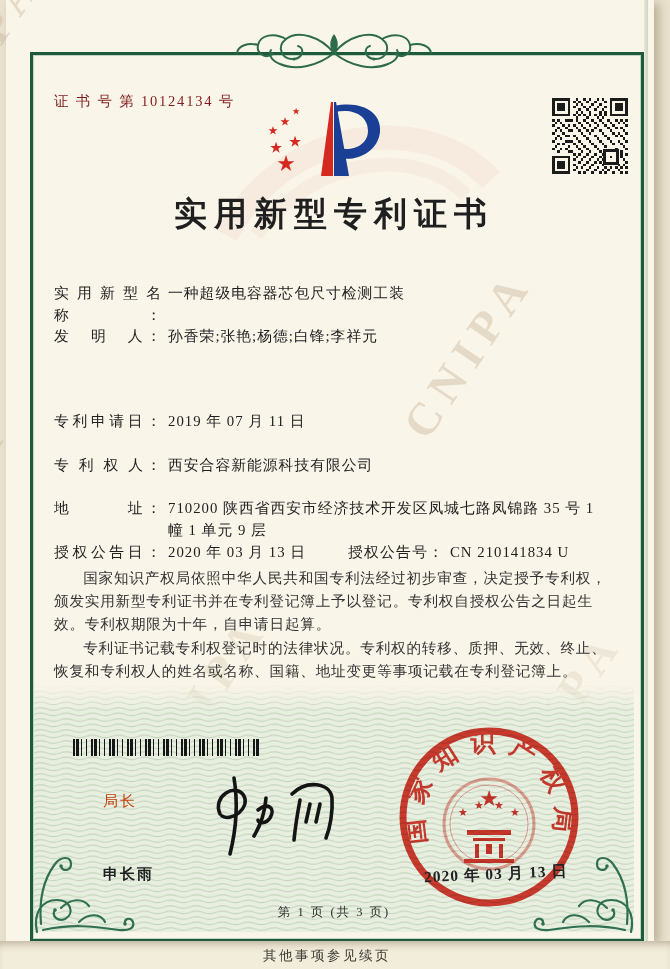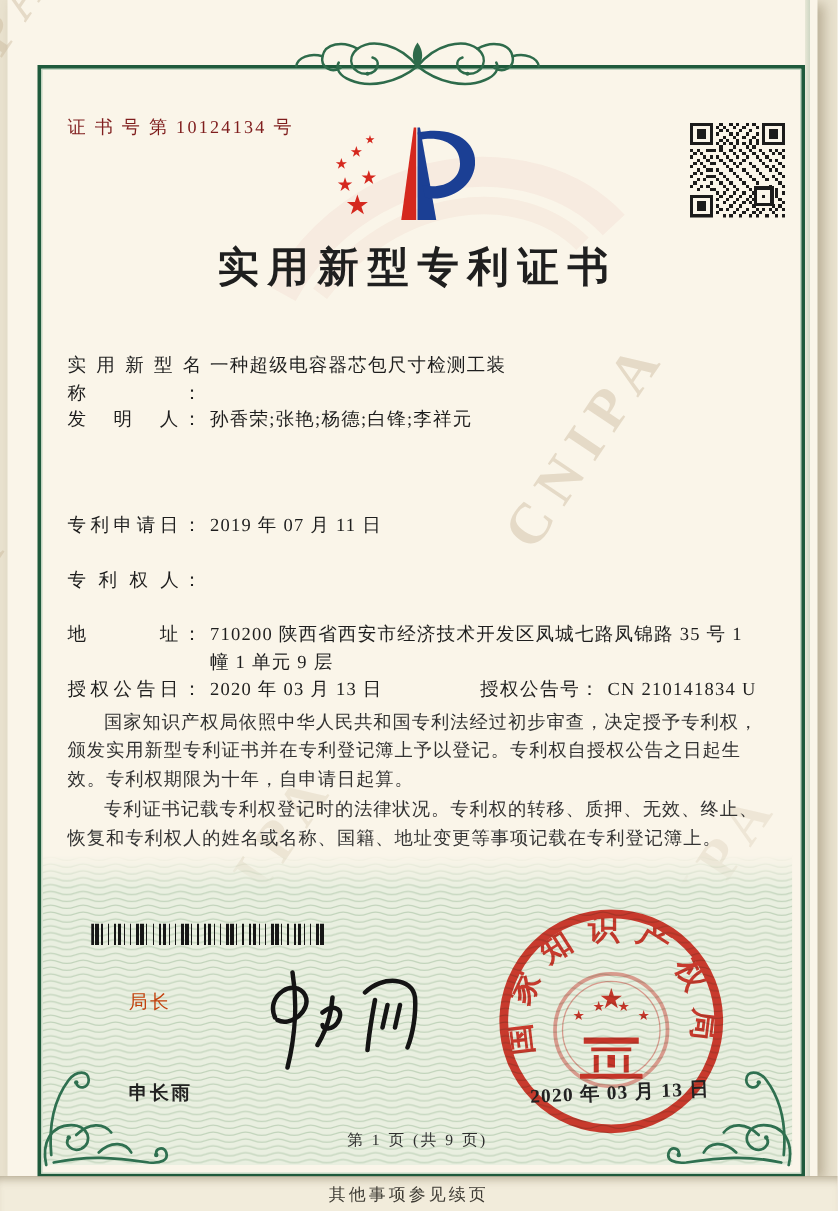--- a/index.html
+++ b/index.html
@@ -31,21 +31,21 @@
   
   .certno{position:absolute;left:48px;top:92px;font-size:14.5px;letter-spacing:1.8px;color:#7f1d1d;}
   .logo{position:absolute;left:262px;top:98px;}
   .qr{position:absolute;left:546px;top:98px;}
   .title{position:absolute;left:24px;top:192px;width:608px;text-align:center;font-size:33px;
          font-weight:700;letter-spacing:7px;color:#1f1f1f;}
   
   .f-row{position:absolute;left:48px;display:flex;font-size:14.8px;color:#1e1e1e;letter-spacing:1px;line-height:22px;}
   .f-label{flex:none;width:108px;text-align:justify;text-align-last:justify;font-family:Liberation Serif, serif;}
   .f-value{margin-left:6px;max-width:446px;}
-  .g-row2{left:342px;} .g-row2 .f-label{width:96px;margin-left:36px;}
+  .g-row2{left:342px;} .g-row2 .f-label{width:96px;}
   
   .body-text{position:absolute;left:48px;top:543px;width:558px;margin-top:24px;}
   .body-text p{margin:0;text-indent:2em;font-size:14.6px;line-height:23.2px;color:#333;letter-spacing:.8px;}
   
   .barcode{position:absolute;left:67px;top:739px;width:187px;height:17px;
     background:repeating-linear-gradient(90deg,#161616 0 2px,transparent 2px 3px,#161616 3px 6px,
       transparent 6px 8px,#161616 8px 9px,transparent 9px 13px,#161616 13px 14px,transparent 14px 18px);}
   .dir-label{position:absolute;left:97px;top:792px;font-family:"Liberation Sans","DejaVu Sans",sans-serif;
              font-size:15px;font-weight:400;letter-spacing:2px;color:#c2410c;}
   .dir-name{position:absolute;left:97px;top:825px;font-family:"Liberation Sans","DejaVu Sans",sans-serif;
@@ -186,20 +186,21 @@
   <div class="f-row" style="top:325px">
     <span class="f-label">发　明　人：</span>
     <span class="f-value">孙香荣;张艳;杨德;白锋;李祥元</span>
   </div>
   <div class="f-row" style="top:410px">
     <span class="f-label">专利申请日：</span>
     <span class="f-value">2019 年 07 月 11 日</span>
   </div>
   <div class="f-row" style="top:454px">
     <span class="f-label">专 利 权 人：</span>
+    <span class="f-value">西安合容新能源科技有限公司</span>
   </div>
   <div class="f-row" style="top:497px">
     <span class="f-label">地　　　址：</span>
     <span class="f-value">710200 陕西省西安市经济技术开发区凤城七路凤锦路 35 号 1 幢 1 单元 9 层</span>
   </div>
   <div class="f-row" style="top:541px">
     <span class="f-label">授权公告日：</span>
     <span class="f-value">2020 年 03 月 13 日</span>
   </div>
   <div class="f-row g-row2" style="top:541px">
@@ -250,18 +251,18 @@
       <rect x="73" y="108" width="44" height="5"></rect>
       <rect x="79" y="116" width="32" height="3"></rect>
       <rect x="81" y="122" width="4" height="14"></rect>
       <rect x="92" y="122" width="6" height="10"></rect>
       <rect x="105" y="122" width="4" height="14"></rect>
       <rect x="70" y="137" width="50" height="4"></rect>
     </g>
   </svg>
   <div class="seal-date">2020 年 03 月 13 日</div>
 
-  <div class="page-footer">第 1 页 (共 9 页)</div>
+  <div class="page-footer">第 1 页 (共 3 页)</div>
 </div>
 
 <div class="page-edge-right"></div>
 <div class="lower-strip"></div>
 <div class="note">其他事项参见续页</div>
 
 </body></html>

